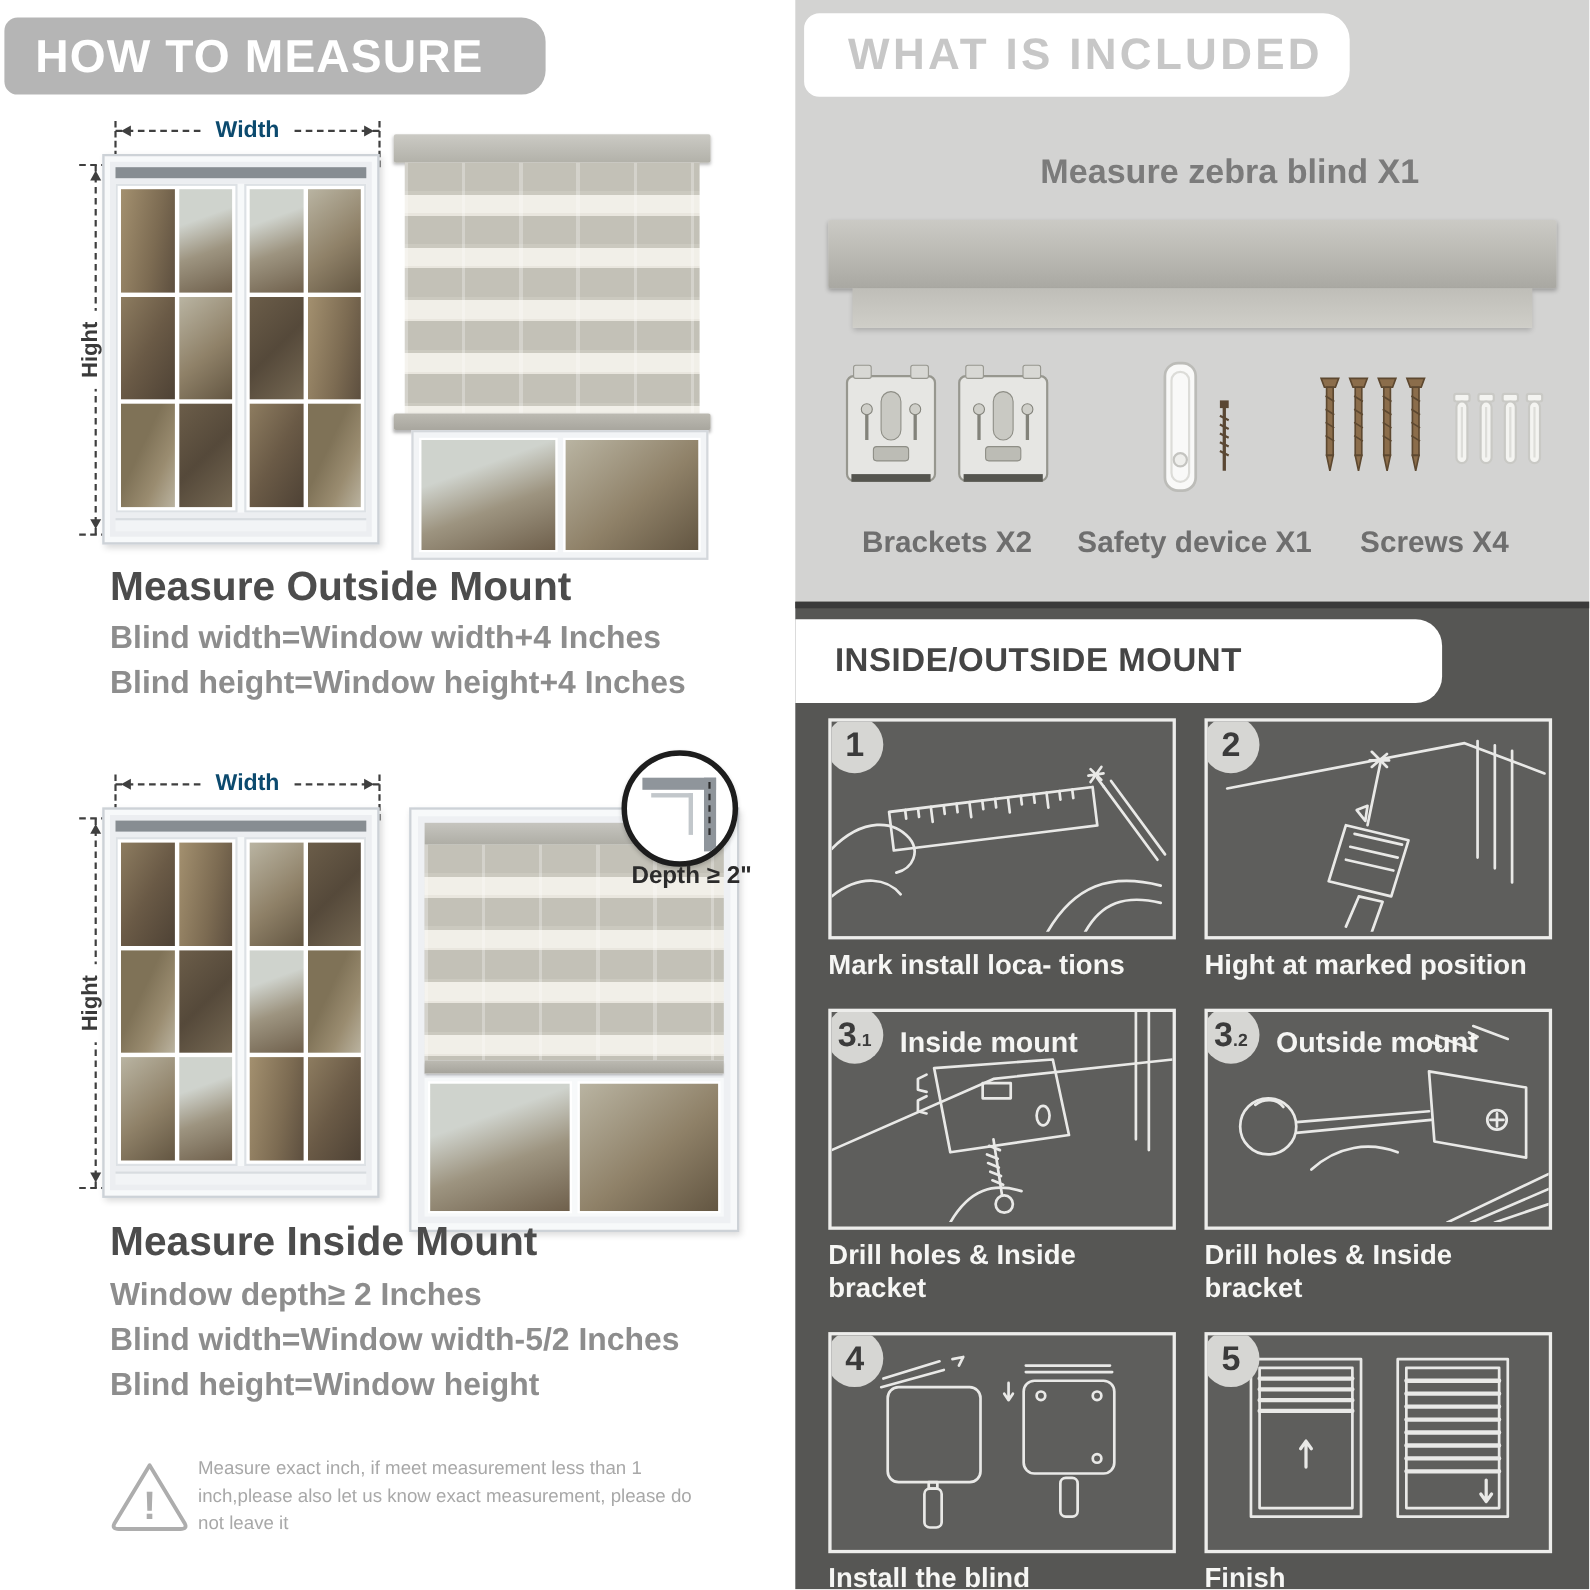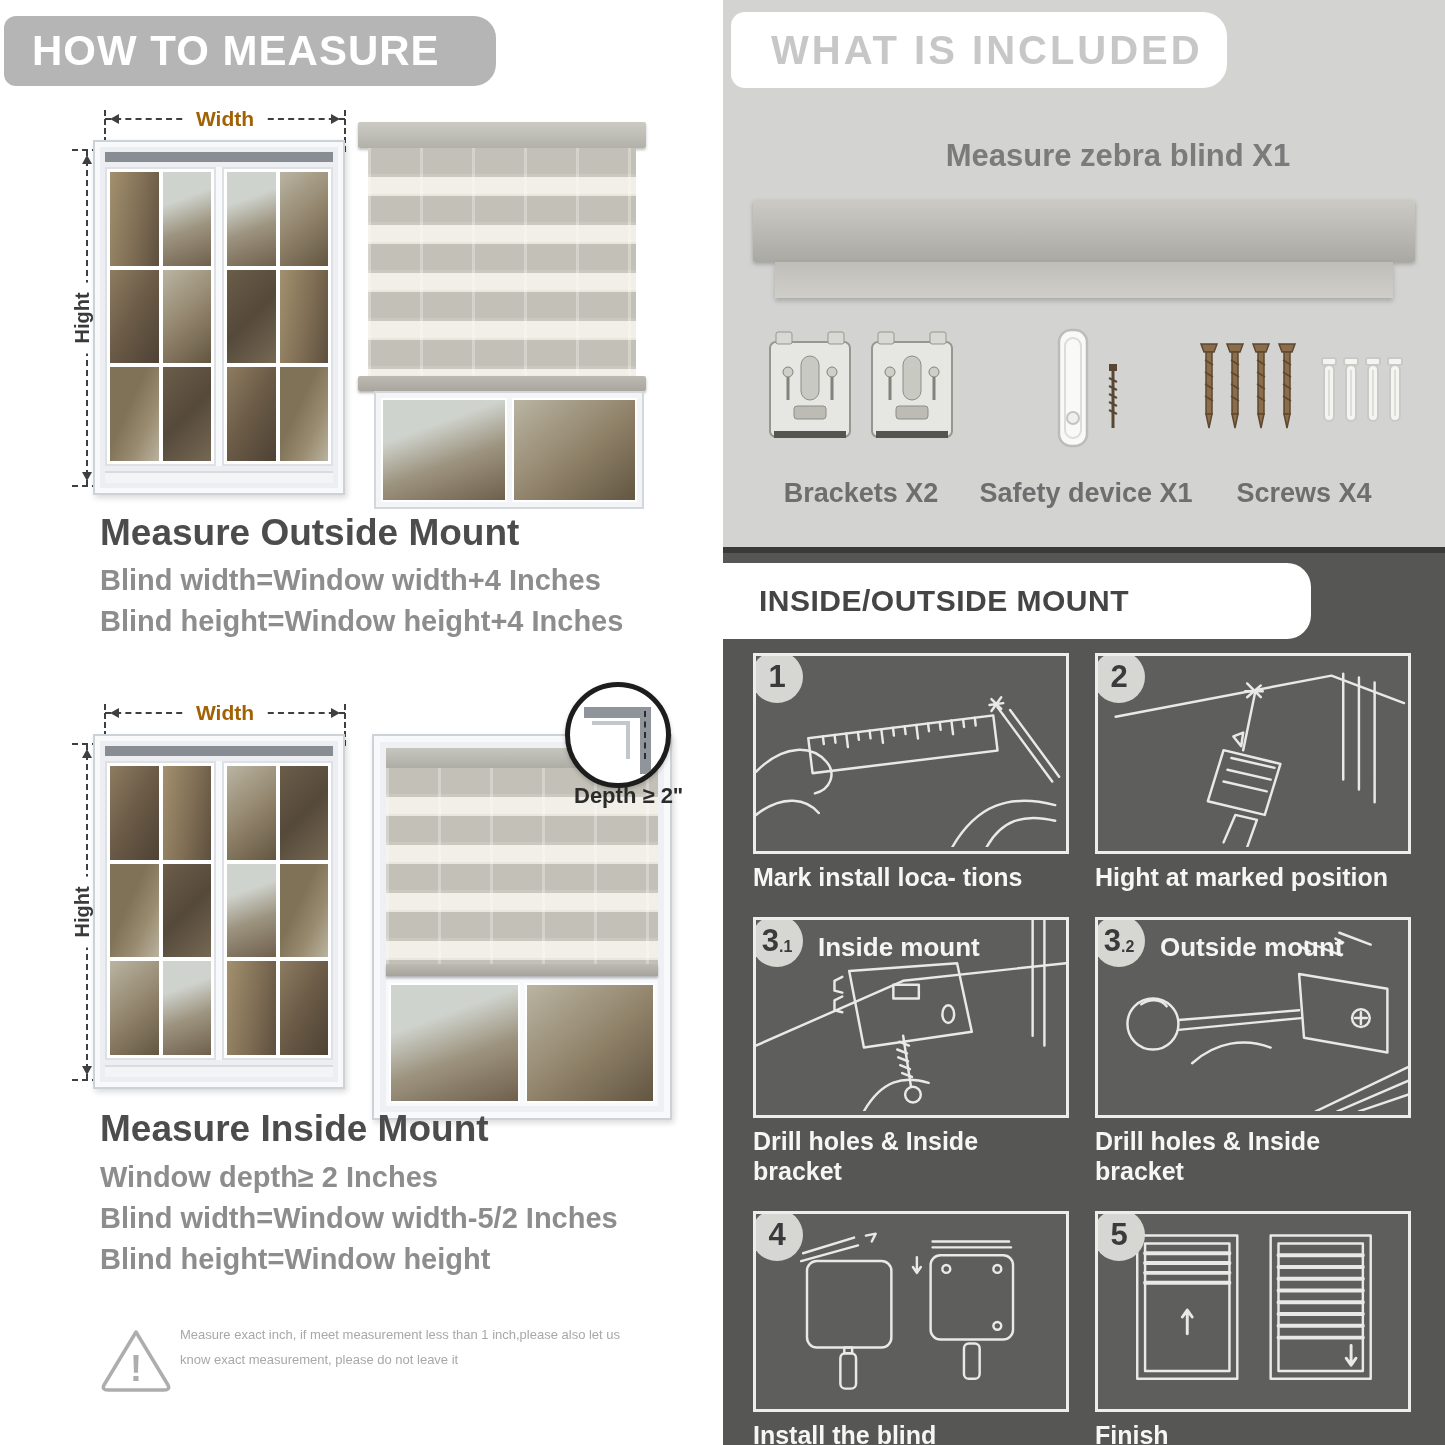--- a/index.html
+++ b/index.html
@@ -10,21 +10,21 @@
   .htm-header{position:absolute;left:4px;top:16px;width:492px;height:70px;background:#b5b5b5;
               border-radius:12px 22px 22px 12px;display:flex;align-items:center;}
   .htm-header span{color:#fff;font-weight:bold;font-size:42px;letter-spacing:1px;padding-left:28px;}
 
   
   .meas-w{position:absolute;height:0;}
   .mline{position:absolute;left:0;right:0;top:0;border-top:2px dashed #3f3f3f;}
   .mline:before{content:"";position:absolute;left:0;top:-6px;border:5px solid transparent;border-right:9px solid #3f3f3f;}
   .mline:after{content:"";position:absolute;right:0;top:-6px;border:5px solid transparent;border-left:9px solid #3f3f3f;}
   .mlabel{position:absolute;left:50%;top:1px;transform:translate(-50%,-52%);background:#fff;
-          padding:0 12px;font-weight:bold;font-size:21px;color:#a16207;}
+          padding:0 12px;font-weight:bold;font-size:21px;color:#0c4a6e;}
   .tick{position:absolute;top:-8px;height:42px;border-left:2px dashed #3f3f3f;}
   .tick.tl{left:-1px}.tick.tr{right:-1px}
 
   .meas-h{position:absolute;width:0;}
   .vline{position:absolute;top:0;bottom:0;left:0;border-left:2px dashed #3f3f3f;}
   .vline:before{content:"";position:absolute;top:0;left:-6px;border:5px solid transparent;border-bottom:9px solid #3f3f3f;}
   .vline:after{content:"";position:absolute;bottom:0;left:-6px;border:5px solid transparent;border-top:9px solid #3f3f3f;}
   .vlabel{position:absolute;left:1px;top:50%;transform:translate(-56%,-50%) rotate(-90deg);background:#fff;
           padding:0 10px;font-weight:bold;font-size:20px;color:#3a3a3a;white-space:nowrap;}
   .htick{position:absolute;left:-14px;width:36px;border-top:2px dashed #3f3f3f;}
@@ -75,21 +75,21 @@
       border-radius:50%;background:#fff;overflow:hidden;z-index:6;box-shadow:0 2px 4px rgba(0,0,0,.2);}
   .mag-l1{position:absolute;left:14px;top:20px;width:56px;height:56px;border-top:11px solid #8f959b;border-right:11px solid #8f959b;}
   .mag-l2{position:absolute;left:22px;top:34px;width:34px;height:34px;border-top:4px solid #c2c7cb;border-right:4px solid #c2c7cb;}
   .mag-dash{position:absolute;left:74px;top:24px;height:48px;border-left:2px dashed #2c2c2c;}
   .depth-label{position:absolute;left:574px;top:783px;font-weight:bold;font-size:22px;color:#2b2b2b;z-index:6;}
 
   .sec-title{position:absolute;left:100px;font-weight:bold;font-size:37px;color:#4c4c4c;}
   .sec-line{position:absolute;left:100px;font-weight:bold;font-size:29px;color:#8d8d8d;}
 
   .warning-tri{position:absolute;left:98px;top:1326px;}
-  .warning-text{position:absolute;left:180px;top:1322px;width:452px;font-size:13px;line-height:25px;color:#a8a8a8;}
+  .warning-text{position:absolute;left:180px;top:1322px;width:452px;font-size:17px;line-height:25px;color:#a8a8a8;}
 
   
   .included-section{position:absolute;left:723px;top:0;width:790px;height:547px;background:#d3d3d2;}
   .included-header{position:absolute;left:8px;top:12px;width:496px;height:76px;background:#fff;
       border-radius:14px 24px 24px 14px;display:flex;align-items:center;}
   .included-header span{font-weight:bold;font-size:40px;color:#c7c7c7;letter-spacing:3px;padding-left:40px;}
   .blind-label{position:absolute;left:0;top:138px;width:100%;text-align:center;font-weight:bold;font-size:31px;color:#7b7b7b;}
   .bar-main{position:absolute;left:30px;top:200px;width:662px;height:62px;border-radius:2px;
       background:linear-gradient(180deg,#cbcac5,#b9b8b2 55%,#a9a8a2);box-shadow:0 2px 4px rgba(0,0,0,.25);}
   .bar-lip{position:absolute;left:52px;top:262px;width:618px;height:36px;

